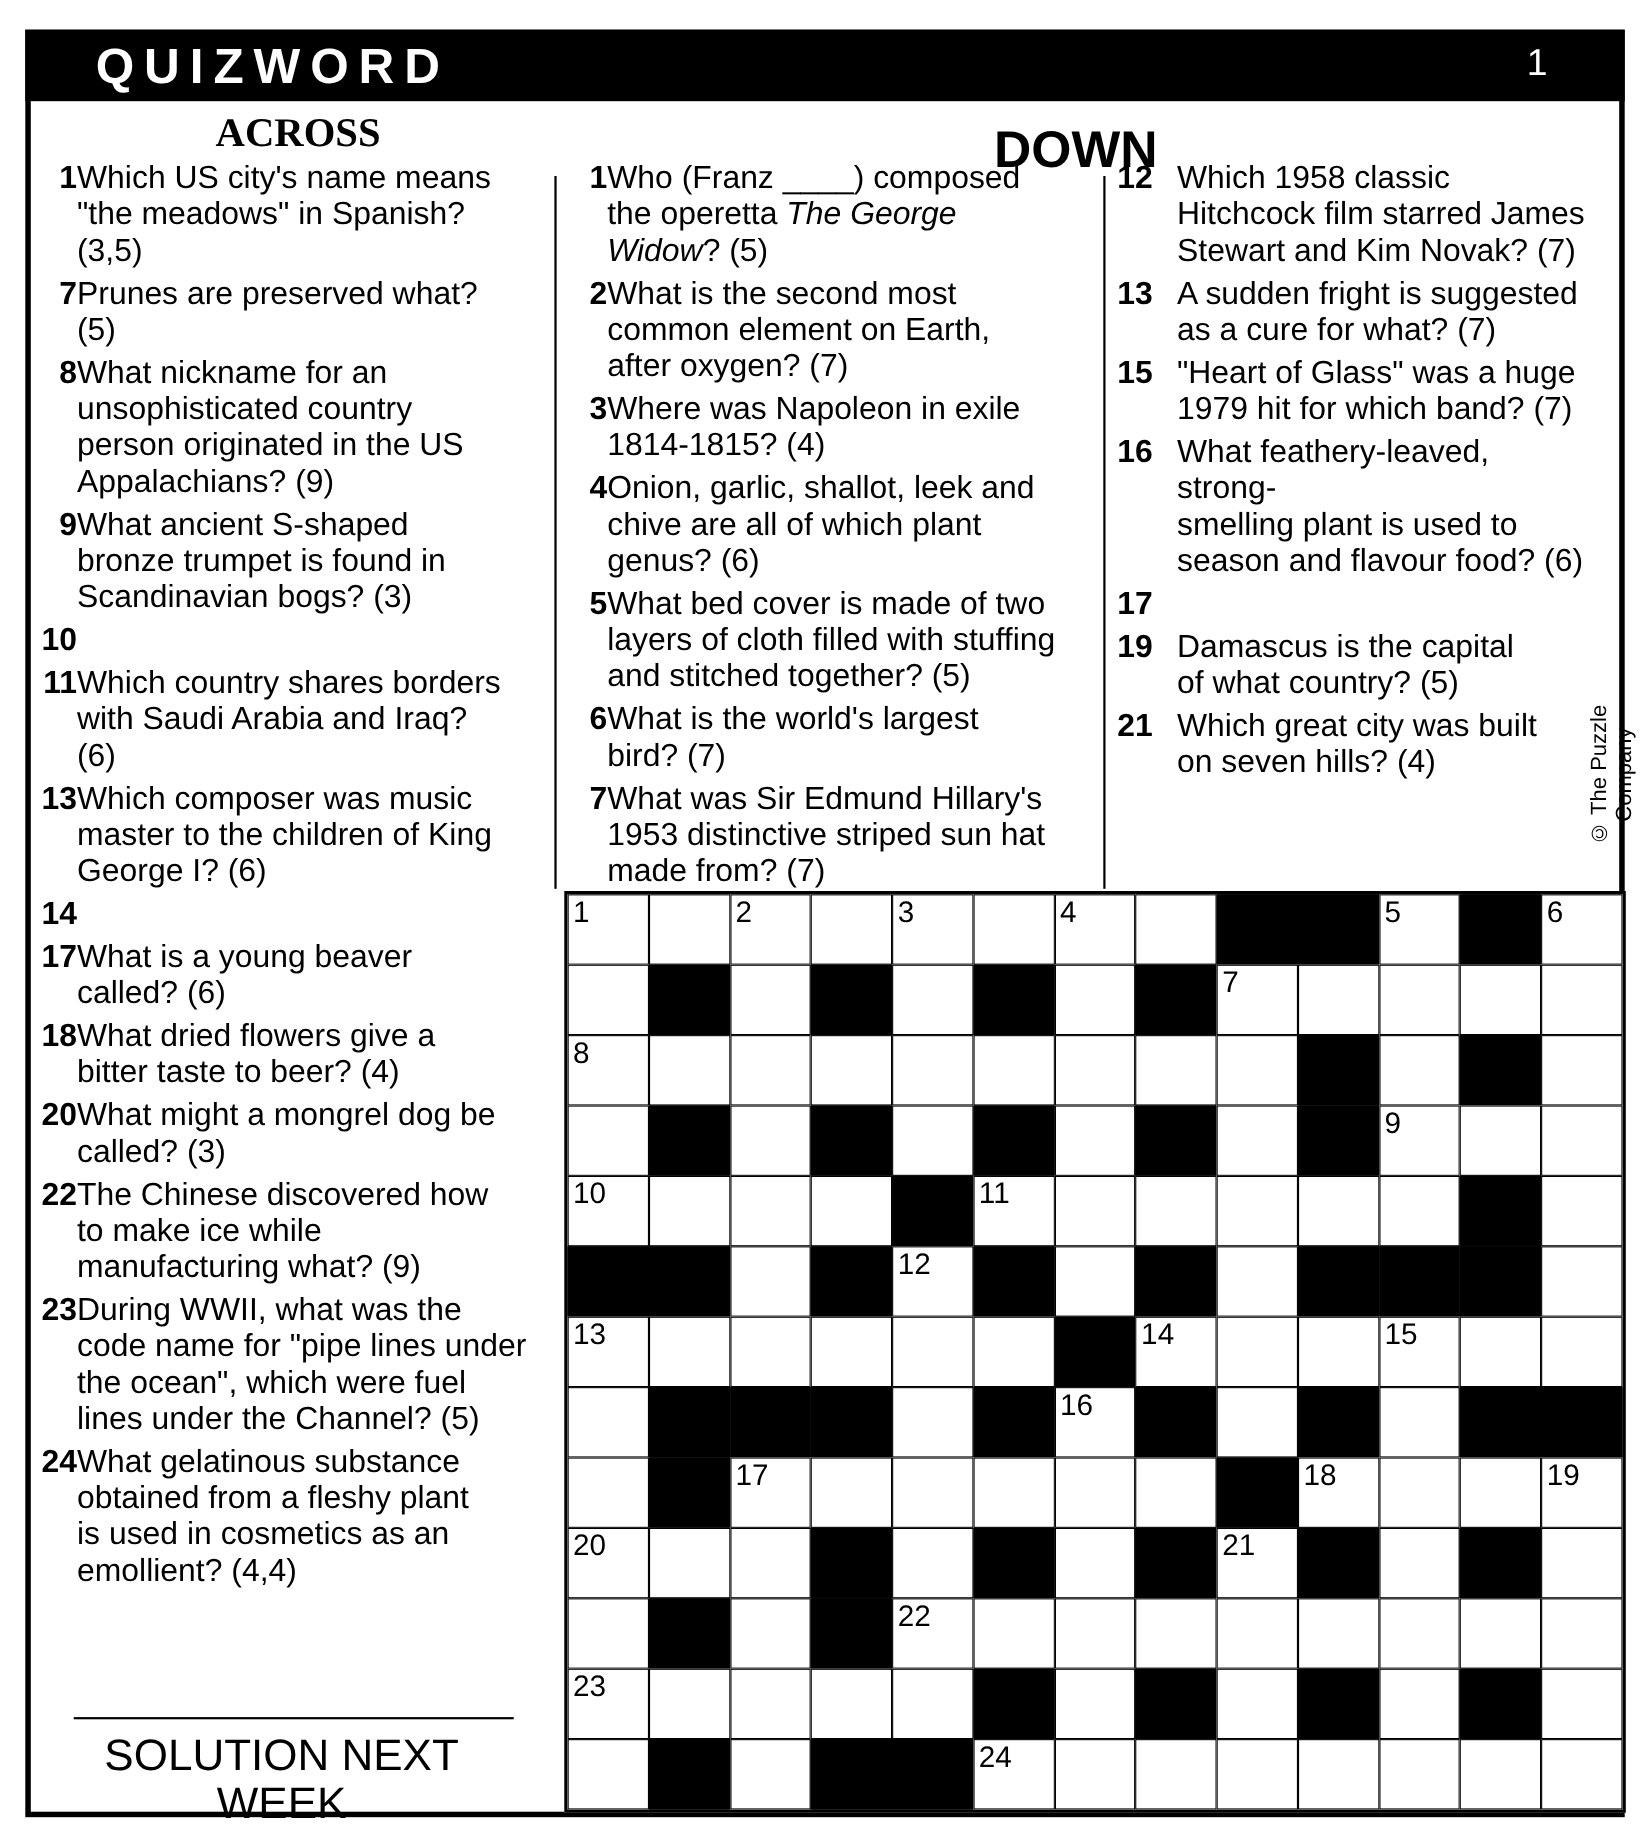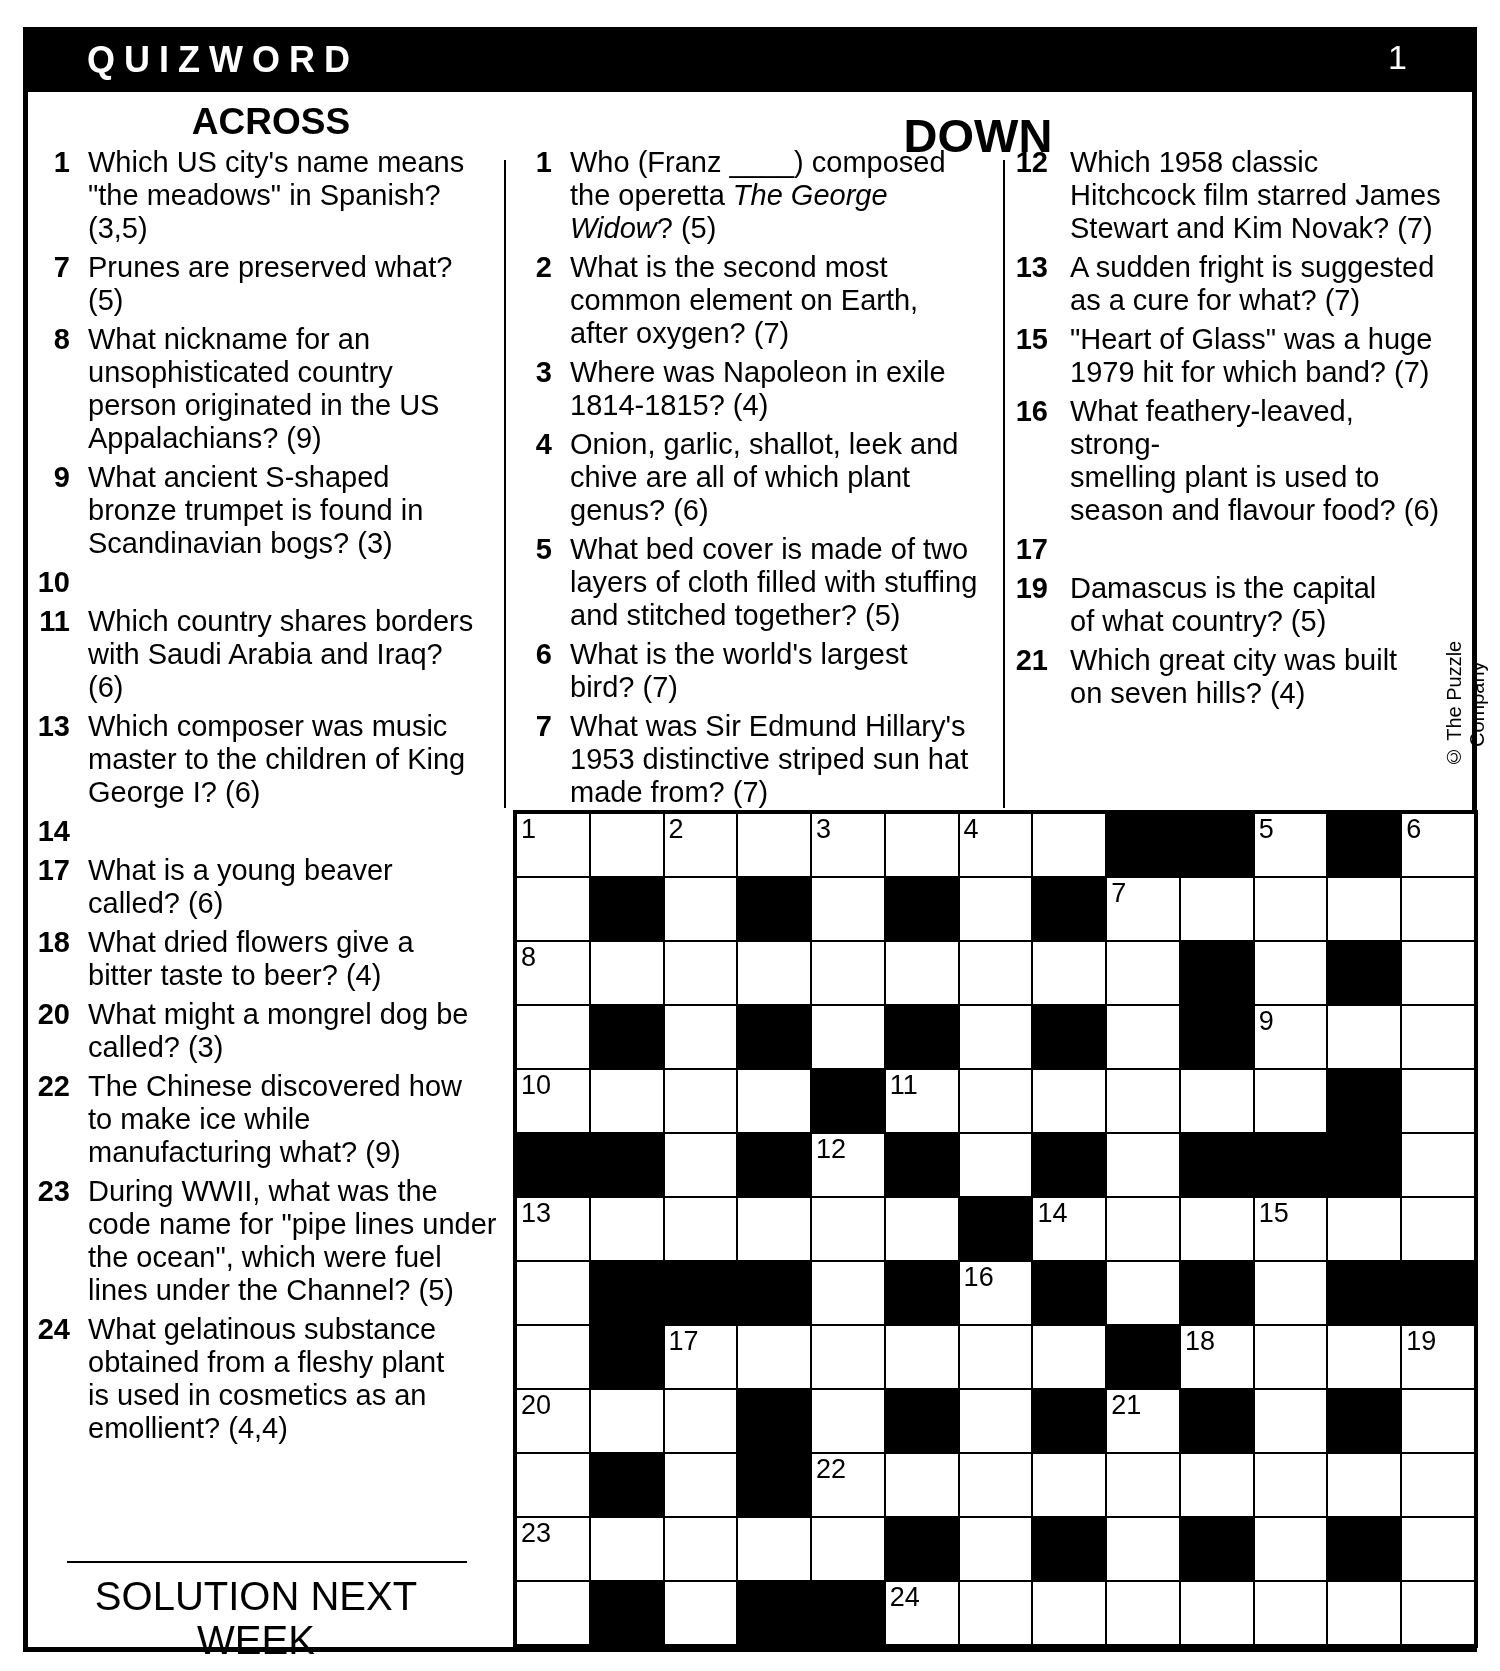--- a/index.html
+++ b/index.html
@@ -5,35 +5,35 @@
   html,body{margin:0;padding:0;}
   body{
     width:1500px;height:1671px;position:relative;overflow:hidden;
     background:#ffffff;color:#000000;
     font-family:"Liberation Sans", sans-serif;
   }
   .frame{position:absolute;left:23px;top:27px;width:1454px;height:1625px;
     border:5px solid #000;box-sizing:border-box;background:#fff;}
   .bar{position:absolute;left:23px;top:27px;width:1454px;height:65px;
     background:#000;display:flex;align-items:center;box-sizing:border-box;}
-  .title{color:#fff;font-weight:bold;font-size:36px;letter-spacing:9px;margin-left:64px;line-height:1;}
+  .title{color:#fff;font-weight:bold;font-size:45px;letter-spacing:9px;margin-left:64px;line-height:1;}
   .issue{position:absolute;left:1388px;top:40px;color:#fff;font-size:34px;line-height:1;}
   .heading-across{position:absolute;left:36px;top:103px;width:470px;text-align:center;
-    font-size:37px;font-weight:bold;line-height:1;}
+    font-size:37px;font-weight:bold;line-height:1;font-family:Liberation Serif, serif;}
   .heading-down{position:absolute;left:518px;top:97px;width:920px;text-align:center;
     font-size:47px;font-weight:bold;line-height:1;margin-top:15px;}
   .clues{position:absolute;display:flex;flex-direction:column;}
   #across-list{left:36px;top:146px;width:476px;}
   #down-list-1{left:518px;top:146px;width:488px;}
   #down-list-2{left:1008px;top:146px;width:436px;}
   .clue{display:flex;align-items:flex-start;margin-bottom:6px;
     font-size:29px;line-height:33px;}
   .cnum{font-weight:bold;flex:0 0 34px;text-align:right;}
   #down-list-2 .cnum{flex:0 0 40px;}
-  .ctext{margin-left:18px;}
+  .ctext{}
   #down-list-2 .ctext{margin-left:22px;}
   .divider{position:absolute;top:160px;width:2px;height:648px;background:#000;}
   #divider-1{left:504px;}
   #divider-2{left:1003px;}
   .grid{position:absolute;left:513px;top:810px;width:965px;height:838px;
     border:3px solid #000;box-sizing:border-box;background:#fff;
     display:grid;grid-template-columns:repeat(13,1fr);grid-template-rows:repeat(13,1fr);}
   .cell{border:1px solid #000;position:relative;box-sizing:border-box;background:#fff;}
   .cell.black{background:#000;}
   .cellnum{position:absolute;left:4px;top:1px;font-size:27px;line-height:29px;}

